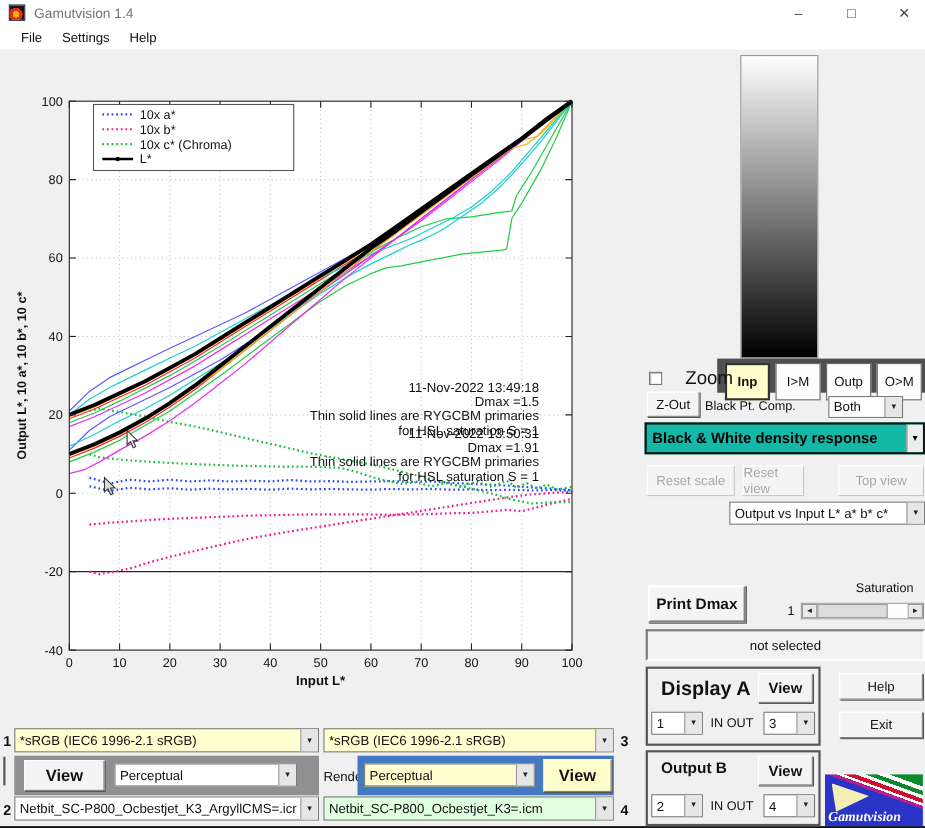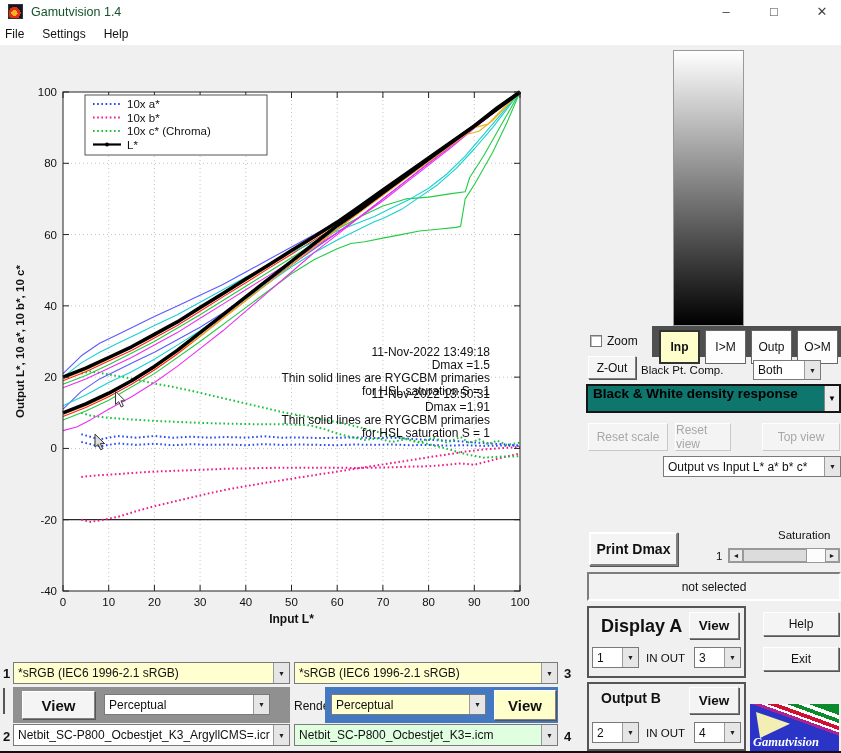--- a/index.html
+++ b/index.html
@@ -3,49 +3,49 @@
 <meta charset="utf-8">
 <style>
   * { box-sizing: border-box; margin: 0; padding: 0; }
   html,body { width:841px; height:753px; }
   body { font-family:"Liberation Sans", sans-serif; background:#ffffff; position:relative; overflow:hidden; }
   #app { position:absolute; inset:0; width:841px; height:753px; background:#f0f0f0; border-bottom:2px solid #111; }
 
   
   .titlebar { position:absolute; left:0; top:0; width:841px; height:23px; background:#fff; display:flex; align-items:center; }
   .app-icon { width:15px; height:15px; margin-left:8px; background:radial-gradient(circle at 42% 62%, #ffb020 0 28%, #e03010 28% 55%, #16162a 55%); border:1px solid #333; }
-  .win-title { font-size:12.5px; color:#14532d; margin-left:8px; }
+  .win-title { font-size:12.5px; color:#737373; margin-left:8px; }
   .win-controls { position:absolute; right:10px; top:0; height:23px; display:flex; align-items:center; gap:30px; color:#444; }
   .win-btn { font-size:13px; width:18px; text-align:center; cursor:default; }
   .menubar { position:absolute; left:0; top:23px; width:841px; height:22px; background:#fff; display:flex; align-items:center; gap:0; }
   .menu-item { font-size:12px; color:#111; padding:3px 9px; }
-  .menu-item:first-child { padding-left:5px; }
+  .menu-item:first-child { padding-left:19px; }
 
   
   #chart-svg { position:absolute; left:0; top:45px; }
 
   
   .btn { position:absolute; background:#f4f4f4; border:1px solid #808080; border-top-color:#fff; border-left-color:#fff;
          box-shadow:1px 1px 0 #555; font-size:12px; color:#111; display:flex; align-items:center; justify-content:center; }
   .btn.bold { font-weight:bold; }
   .btn.disabled { color:#a8a8a8; box-shadow:none; border:1px solid #c8c8c8; border-top-color:#fff; border-left-color:#fff; }
   .combo { position:absolute; background:#fff; border:1px solid #7a7a7a; display:flex; align-items:center; font-size:12px; color:#111; }
   .combo .ctext { flex:1; padding:0 4px; white-space:nowrap; overflow:hidden; }
   .combo .carrow { width:16px; align-self:stretch; background:#e6e6e6; border-left:1px solid #9a9a9a; display:flex; align-items:center; justify-content:center; font-size:7px; color:#222; }
   .grouplab { position:absolute; font-size:13px; font-weight:bold; color:#111; }
   .smalllab { position:absolute; font-size:11.5px; color:#111; white-space:nowrap; }
 
   
   .grayscale { position:absolute; left:673px; top:50px; width:71px; height:276px; background:linear-gradient(#ffffff, #000000); border:1px solid #999; }
   .mode-frame { position:absolute; left:652px; top:326px; width:189px; height:31px; background:#4f4f4f; }
   .mode-btn { position:absolute; top:330px; width:41px; height:34px; background:#fdfdfd; border:1px solid #666; font-size:12px; display:flex; align-items:center; justify-content:center; color:#111; }
   .mode-btn.active { background:#ffffcc; font-weight:bold; border:2px solid #333; }
-  .checkrow { position:absolute; left:590px; top:334px; display:flex; align-items:center; gap:5px; font-size:12px; color:#111; }
+  .checkrow { position:absolute; left:590px; top:334px; display:flex; align-items:center; gap:21px; font-size:17px; color:#111; }
   .checkbox { width:12px; height:12px; background:#fff; border:1px solid #777; box-shadow:inset 1px 1px 0 #bbb; }
-  .bw-combo { position:absolute; left:586px; top:384px; width:255px; height:29px; background:#0f766e; border:2px solid #151515; display:flex; align-items:flex-start; font-weight:bold; font-size:13.5px; }
+  .bw-combo { position:absolute; left:586px; top:384px; width:255px; height:29px; background:#14b8a6; border:2px solid #151515; display:flex; align-items:center; font-weight:bold; font-size:13.5px; }
   .bw-combo .ctext { flex:1; padding:0 5px; white-space:nowrap; }
   .bw-combo .carrow { width:15px; align-self:stretch; display:flex; align-items:center; justify-content:center; font-size:8px; border-left:1px solid #888; background:#eee; }
   .slider { position:absolute; left:728px; top:548px; width:112px; height:15px; background:#fff; border:1px solid #999; display:flex; }
   .slider .arr { width:14px; background:#e9e9e9; border:1px solid #999; font-size:7px; display:flex; align-items:center; justify-content:center; color:#222; }
   .slider .track { flex:1; position:relative; background:#fdfdfd; }
   .slider .thumb { position:absolute; left:0; top:0; height:100%; width:78%; background:#dcdcdc; border:1px solid #999; }
   .status-box { position:absolute; left:587px; top:572px; width:254px; height:29px; background:#f2f2f2; border:2px solid #7d7d7d; border-bottom-color:#fff; border-right-color:#fff; display:flex; align-items:center; justify-content:center; font-size:12px; color:#111; }
   .groupbox { position:absolute; border:2px solid #555; background:#f0f0f0; }
   .logo { position:absolute; left:750px; top:704px; width:89px; height:47px; background:
       linear-gradient(200deg, #0a8a2a 0 14%, #ffffff 14% 19%, #0a8a2a 19% 24%, #ffffff 24% 28%, #d01030 28% 33%, #ffffff 33% 36%, #b02090 36% 40%, #2a35c8 40% 100%);

